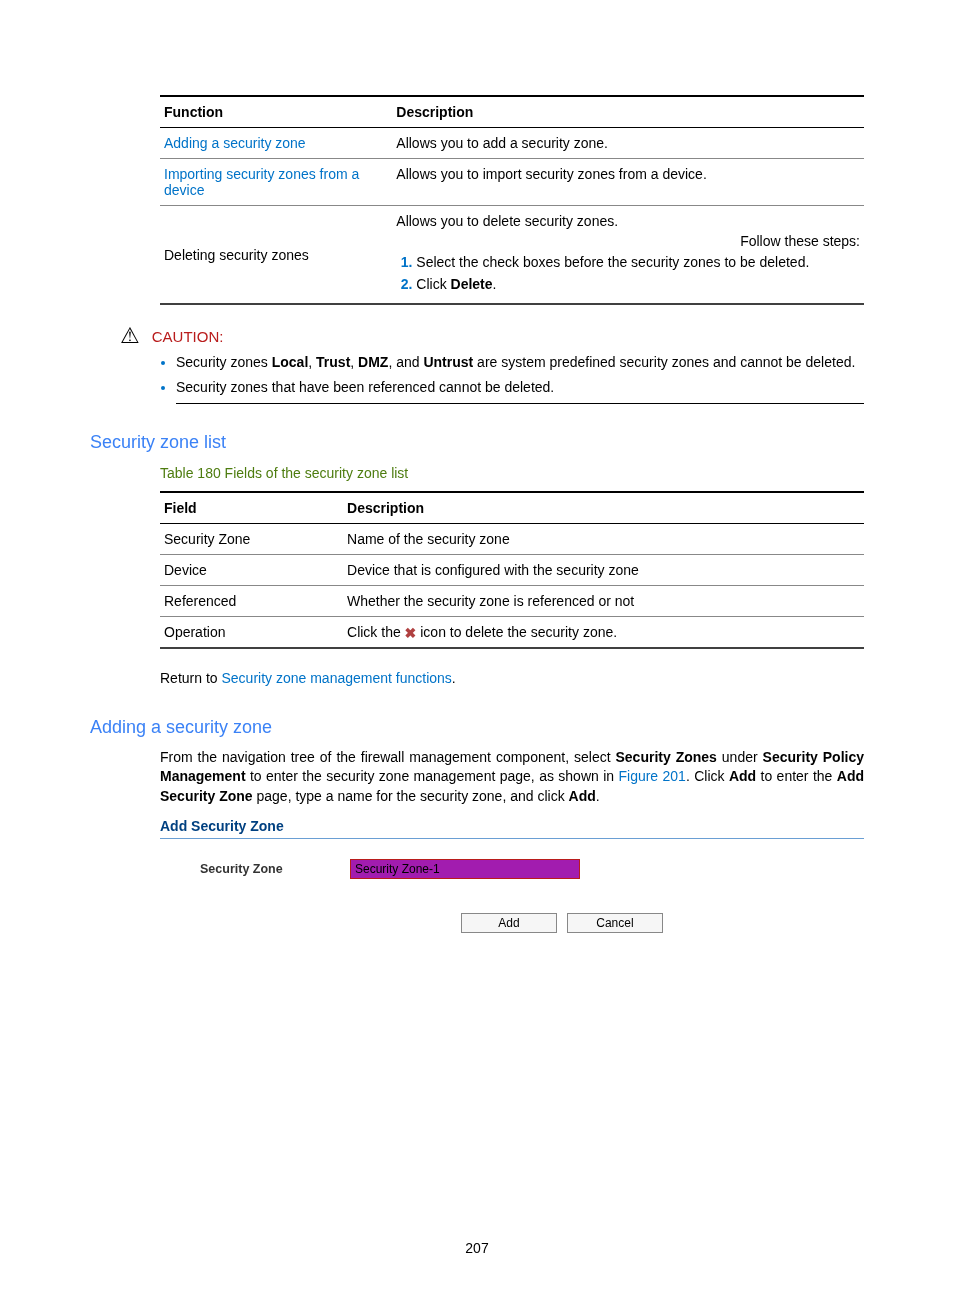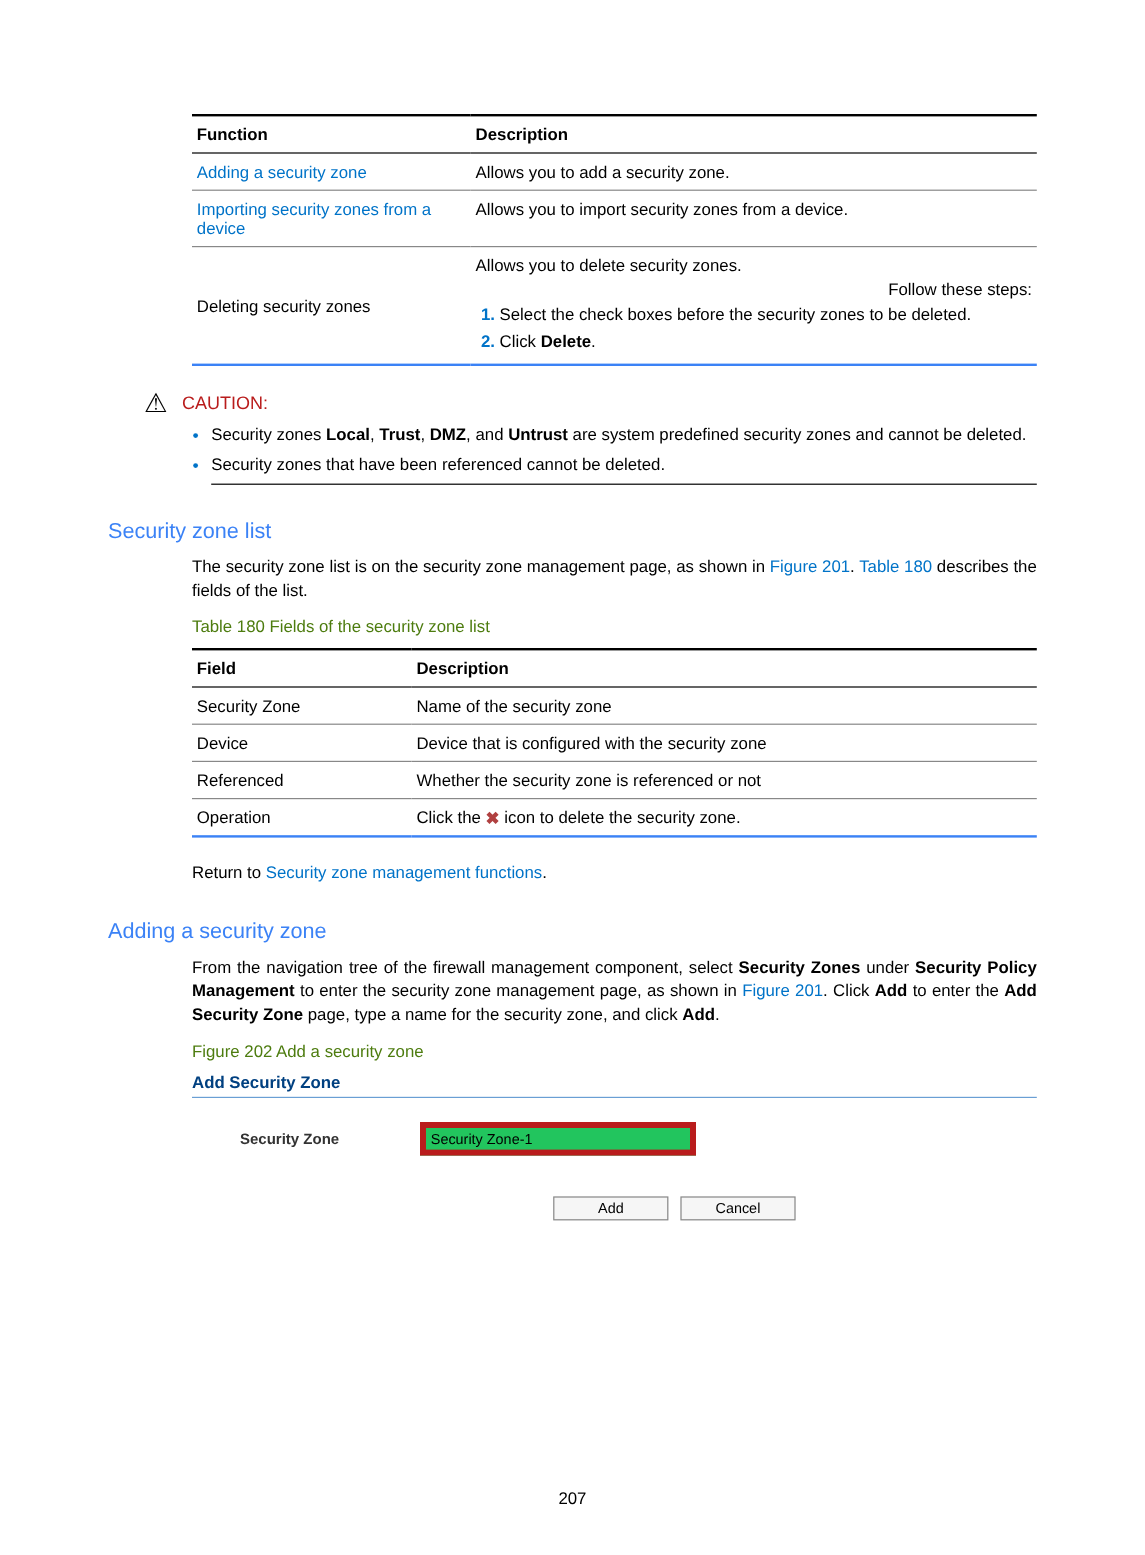--- a/index.html
+++ b/index.html
@@ -38,21 +38,21 @@
     vertical-align: top;
     margin-left: 12px;
   }
   table.doc-table td {
     padding: 7px 4px;
     font-size: 14px;
     vertical-align: top;
     border-bottom: 1px solid #888;
   }
   table.doc-table tbody tr:last-child td {
-    border-bottom: 2px solid #3b82f6;
+    border-bottom: 2px solid #404040;
   }
   a.link {
     color: #0073c8;
     text-decoration: none;
     cursor: pointer;
   }
   .caution-block {
     margin-left: 30px;
     margin-top: 16px;
   }
@@ -139,22 +139,22 @@
   .form-label {
     font-weight: bold;
     font-size: 12.5px;
     color: #333;
     width: 150px;
   }
   .form-input {
     width: 230px;
     padding: 2px 4px;
     font-size: 12px;
-    border: 5px solid #b91c1c;
-    background: #22c55e;
+    border: 1px solid #b91c1c;
+    background: #a21caf;
     box-sizing: border-box;
   }
   .button-row {
     text-align: center;
     margin-left: 100px;
     margin-bottom: 30px;
   }
   .ui-button {
     display: inline-block;
     min-width: 70px;
@@ -228,23 +228,20 @@
         <span>Security zones </span><strong>Local</strong><span>, </span><strong>Trust</strong><span>, </span><strong>DMZ</strong><span>, and </span><strong>Untrust</strong><span> are system predefined security zones and cannot be deleted.</span>
       </li>
       <li>Security zones that have been referenced cannot be deleted.</li>
     </ul>
     <hr class="caution-close-rule">
   </div>
 
   <h2 class="section">Security zone list</h2>
 
   <div class="content-indent">
-    <p class="body-para">
-      <span>The security zone list is on the security zone management page, as shown in </span><a class="link">Figure 201</a><span>. </span><a class="link">Table 180</a><span> describes the fields of the list.</span>
-    </p>
 
     <div class="table-caption">Table 180 Fields of the security zone list</div>
 
     <table class="doc-table">
       <colgroup>
           <col class="col-narrow-2">
           <col>
         </colgroup>
       <thead>
         <tr>
@@ -279,21 +276,20 @@
     </p>
   </div>
 
   <h2 class="section">Adding a security zone</h2>
 
   <div class="content-indent">
     <p class="body-para">
       <span>From the navigation tree of the firewall management component, select </span><strong>Security Zones</strong><span> under </span><strong>Security Policy Management</strong><span> to enter the security zone management page, as shown in </span><a class="link">Figure 201</a><span>. Click </span><strong>Add</strong><span> to enter the </span><strong>Add Security Zone</strong><span> page, type a name for the security zone, and click </span><strong>Add</strong><span>.</span>
     </p>
 
-    <div class="figure-caption">Figure 202 Add a security zone</div>
 
     <div class="screenshot-panel">
       <div class="screenshot-title">Add Security Zone</div>
       <div class="form-row">
         <div class="form-label">Security Zone</div>
         <input class="form-input" type="text" value="Security Zone-1" style="">
       </div>
       <div class="button-row">
         <span class="ui-button">Add</span>
         <span class="ui-button">Cancel</span>

